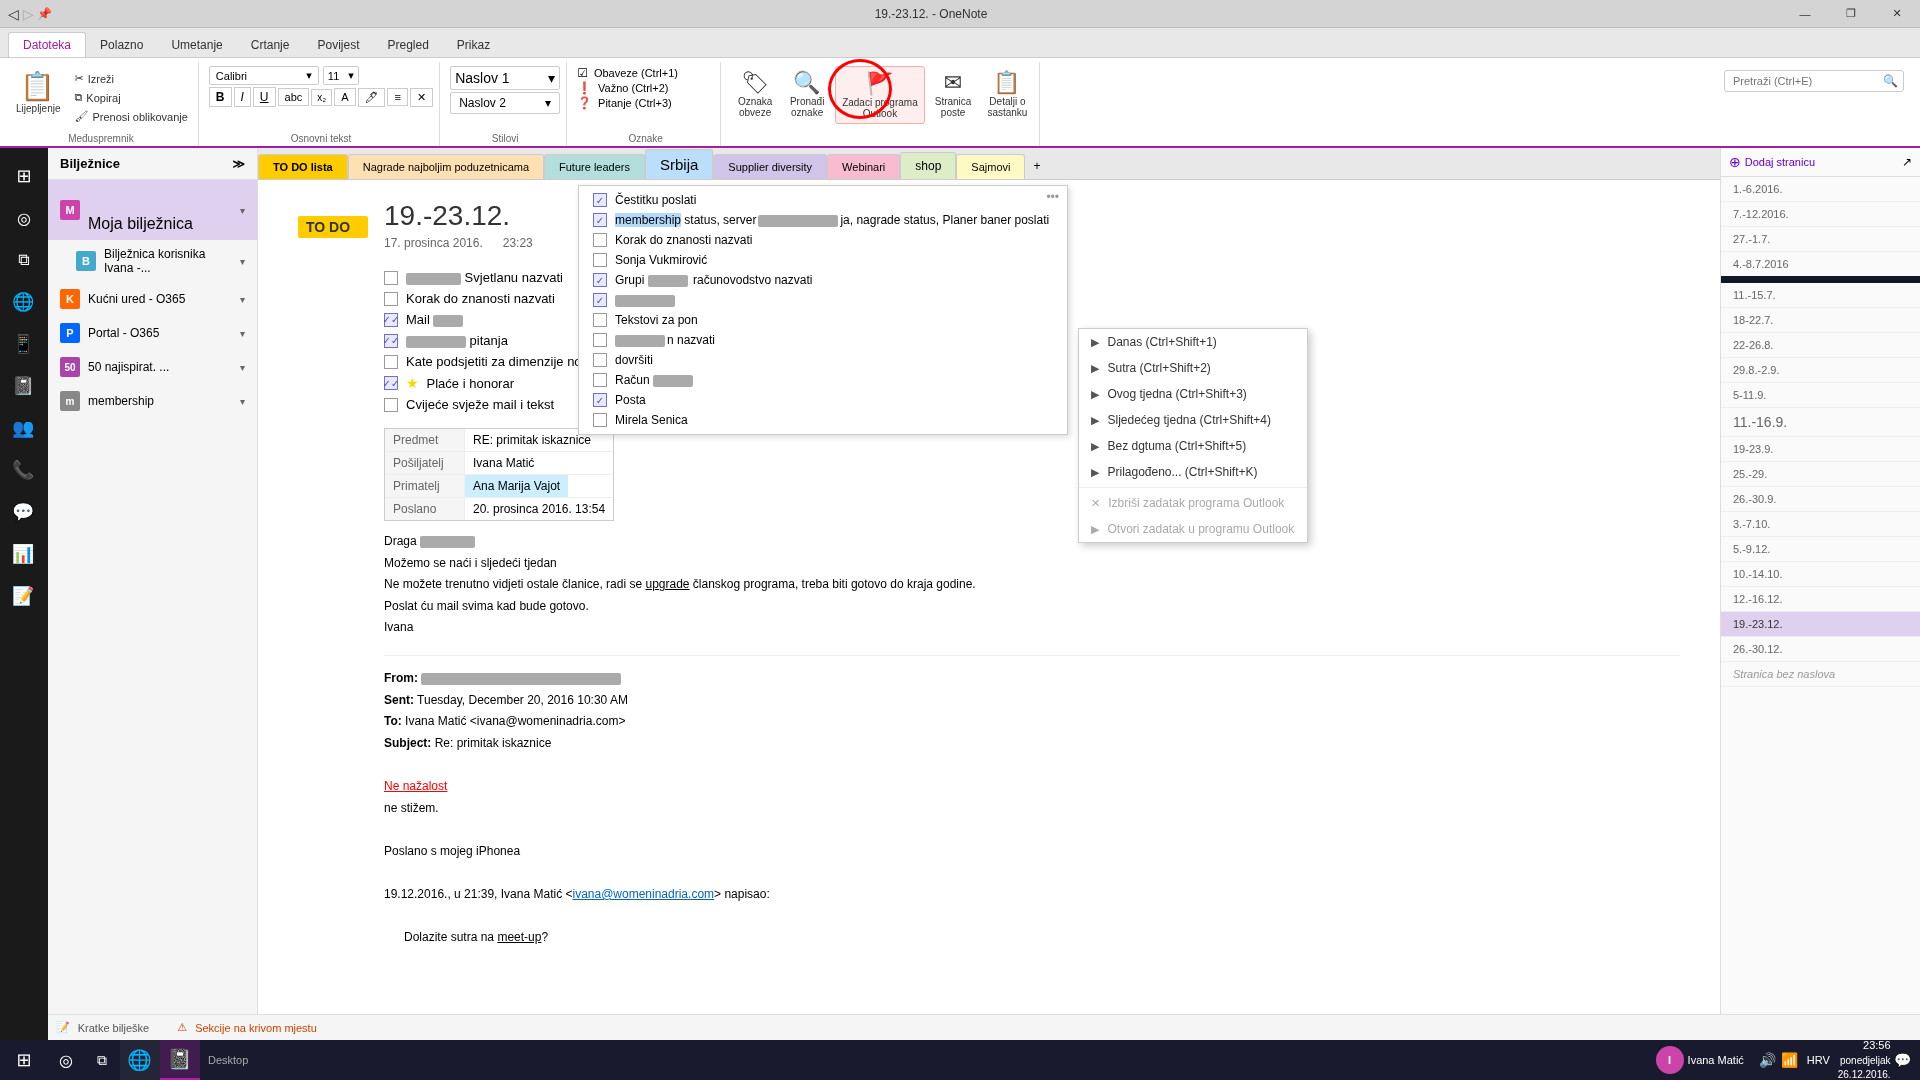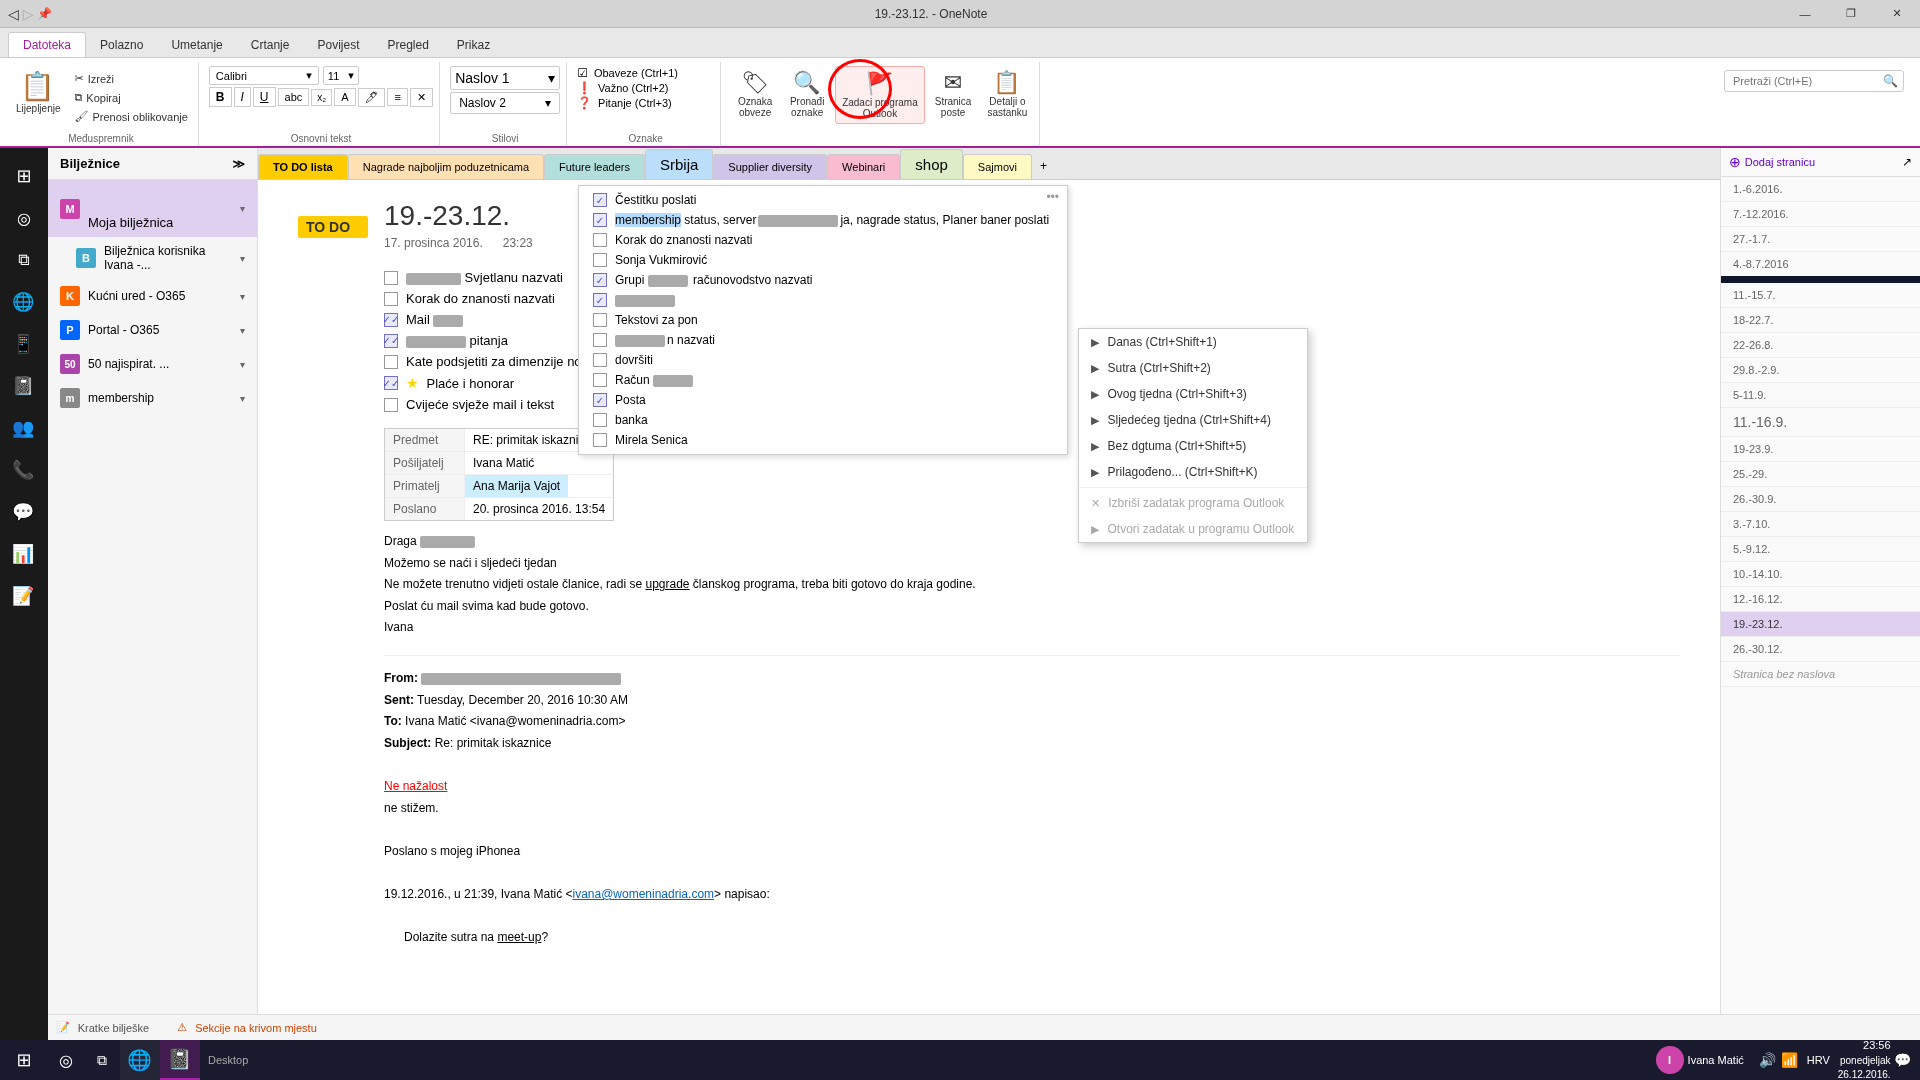--- a/index.html
+++ b/index.html
@@ -229,21 +229,21 @@
   </div>
 
   <div id="sidebar" style="width:210px;background:#f5f5f5;border-right:1px solid #ddd;display:flex;flex-direction:column;flex-shrink:0;">
     <div style="padding:8px 12px;font-weight:600;font-size:13px;display:flex;align-items:center;justify-content:space-between;border-bottom:1px solid #ddd;">
       <span>Bilježnice</span>
       <span style="font-size:12px;cursor:pointer;">≫</span>
     </div>
 
     <div class="sidebar-item active" style="display:flex;align-items:center;padding:7px 12px;cursor:pointer;gap:8px;background:#e0d0f0;">
       <div style="width:20px;height:20px;border-radius:2px;background:#cc44aa;display:flex;align-items:center;justify-content:center;font-size:11px;color:white;font-weight:bold;flex-shrink:0;">M</div>
-      <span style="font-size:13px;flex:1;margin-top:28px;">Moja bilježnica</span>
+      <span style="font-size:16px;flex:1;margin-top:28px;">Moja bilježnica</span>
       <span style="font-size:10px;color:#666;">▾</span>
     </div>
     <div class="sidebar-item sub-item" style="display:flex;align-items:center;padding:7px 12px 7px 28px;cursor:pointer;gap:8px;">
       <div style="width:20px;height:20px;border-radius:2px;background:#44aacc;display:flex;align-items:center;justify-content:center;font-size:11px;color:white;font-weight:bold;flex-shrink:0;">B</div>
       <span style="font-size:12px;flex:1;">Bilježnica korisnika Ivana -...</span>
       <span style="font-size:10px;color:#666;">▾</span>
     </div>
     <div class="sidebar-item" style="display:flex;align-items:center;padding:7px 12px;cursor:pointer;gap:8px;">
       <div style="width:20px;height:20px;border-radius:2px;background:#ff6600;display:flex;align-items:center;justify-content:center;font-size:11px;color:white;font-weight:bold;flex-shrink:0;">K</div>
       <span style="font-size:12px;flex:1;">Kućni ured - O365</span>
@@ -268,21 +268,21 @@
 
   <div style="flex:1;display:flex;flex-direction:column;overflow:hidden;">
 
     <div style="height:32px;background:#e8e8e8;display:flex;align-items:flex-end;overflow:hidden;border-bottom:1px solid #ccc;">
       <div style="padding:6px 14px;font-size:11px;cursor:pointer;border-radius:3px 3px 0 0;background:#ffcc00;font-weight:600;border:1px solid #ccc;border-bottom:none;">TO DO lista</div>
       <div style="padding:6px 14px;font-size:11px;cursor:pointer;border-radius:3px 3px 0 0;background:#ffe0b2;border:1px solid #ccc;border-bottom:none;">Nagrade najboljim poduzetnicama</div>
       <div style="padding:6px 14px;font-size:11px;cursor:pointer;border-radius:3px 3px 0 0;background:#b2dfdb;border:1px solid #ccc;border-bottom:none;">Future leaders</div>
       <div style="padding:6px 14px;font-size:15px;cursor:pointer;border-radius:3px 3px 0 0;background:#bbdefb;border:1px solid #ccc;border-bottom:none;">Srbija</div>
       <div style="padding:6px 14px;font-size:11px;cursor:pointer;border-radius:3px 3px 0 0;background:#d1c4e9;border:1px solid #ccc;border-bottom:none;">Supplier diversity</div>
       <div style="padding:6px 14px;font-size:11px;cursor:pointer;border-radius:3px 3px 0 0;background:#f8bbd0;border:1px solid #ccc;border-bottom:none;">Webinari</div>
-      <div style="padding:6px 14px;font-size:15px;cursor:pointer;border-radius:3px 3px 0 0;background:#dcedc8;border:1px solid #ccc;border-bottom:none;margin-top:20px;">shop</div>
+      <div style="padding:6px 14px;font-size:12px;cursor:pointer;border-radius:3px 3px 0 0;background:#dcedc8;border:1px solid #ccc;border-bottom:none;margin-top:20px;">shop</div>
       <div style="padding:6px 14px;font-size:11px;cursor:pointer;border-radius:3px 3px 0 0;background:#fff9c4;border:1px solid #ccc;border-bottom:none;">Sajmovi</div>
       <div style="padding:6px 8px;font-size:12px;cursor:pointer;">+</div>
     </div>
 
     <div id="content-area" style="flex:1;background:white;overflow:auto;padding:20px 40px;position:relative;">
       <div style="display:flex;align-items:flex-start;gap:16px;">
 
         <div style="min-width:70px;padding-top:16px;">
           <div style="writing-mode:horizontal-tb;font-size:14px;font-weight:700;color:#333;background:#ffcc00;padding:3px 8px;border-radius:2px;">TO DO</div>
         </div>
@@ -424,24 +424,20 @@
         <div style="display:flex;align-items:center;gap:8px;padding:3px 14px;font-size:12px;">
           <div style="width:14px;height:14px;border:1px solid #999;flex-shrink:0;"></div>
           <span>Račun <span style="display:inline-block;width:40px;height:12px;background:#aaa;border-radius:2px;vertical-align:middle;"></span></span>
         </div>
 
         <div style="display:flex;align-items:center;gap:8px;padding:3px 14px;font-size:12px;">
           <div style="width:14px;height:14px;border:1px solid #7070cc;background:#e8e8ff;flex-shrink:0;display:flex;align-items:center;justify-content:center;font-size:10px;color:#5050aa;">✓</div>
           <span>Posta</span>
         </div>
 
-        <div style="display:flex;align-items:center;gap:8px;padding:3px 14px;font-size:12px;">
-          <div style="width:14px;height:14px;border:1px solid #999;flex-shrink:0;"></div>
-          <span>banka</span>
-        </div>
 
         <div style="display:flex;align-items:center;gap:8px;padding:3px 14px;font-size:12px;">
           <div style="width:14px;height:14px;border:1px solid #999;flex-shrink:0;"></div>
           <span>Mirela Senica</span>
         </div>
       </div>
 
       <div id="dropdown-menu" style="position:absolute;top:148px;left:820px;width:230px;background:white;border:1px solid #ccc;box-shadow:3px 3px 8px rgba(0,0,0,0.2);z-index:500;">
         <div style="display:flex;align-items:center;padding:6px 12px;font-size:12px;cursor:pointer;gap:8px;color:#333;">
           <span style="color:#555;font-size:11px;">▶</span>

